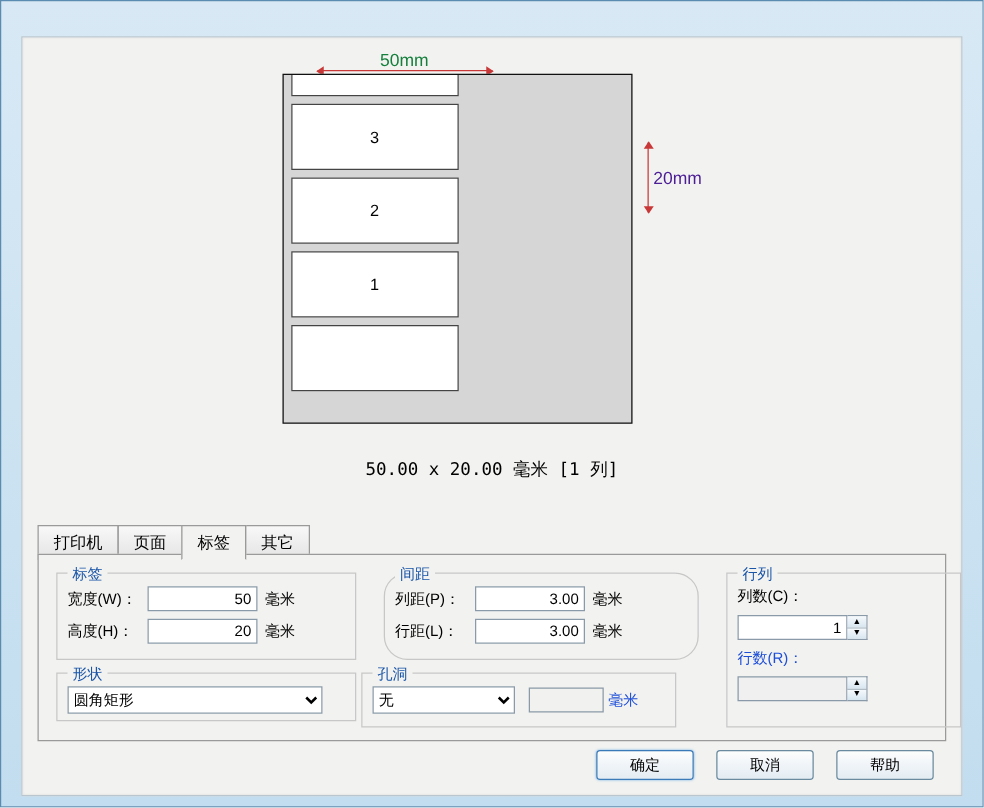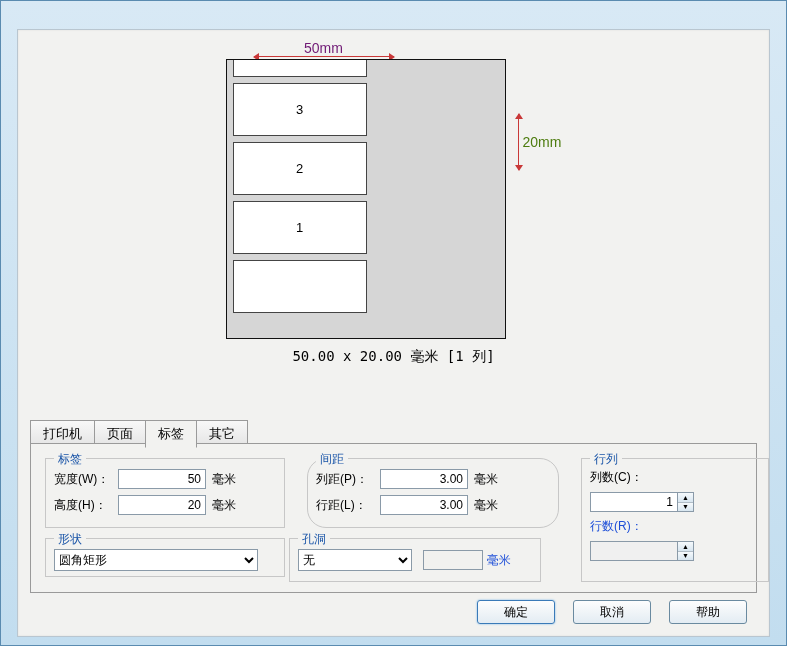--- a/index.html
+++ b/index.html
@@ -63,21 +63,21 @@
     left: 0;
     right: 0;
     height: 370px;
     display: flex;
     flex-direction: column;
     align-items: center;
   }
   .dim-top {
     width: 140px;
     position: relative;
-    color: #701a75;
+    color: #15803d;
     font-size: 14px;
     text-align: center;
     margin-bottom: 2px;
     margin-left: -140px;
   }
   .dim-top-line {
     border-top: 1px solid #c93838;
     position: relative;
     width: 140px;
     height: 0;
@@ -119,21 +119,21 @@
     display: flex;
     align-items: center;
     justify-content: center;
     font-size: 13px;
   }
   .dim-right {
     margin-left: 12px;
     margin-top: 55px;
     display: flex;
     align-items: center;
-    color: #4d7c0f;
+    color: #4c1d95;
     font-size: 14px;
   }
   .dim-right-line {
     border-left: 1px solid #c93838;
     height: 56px;
     position: relative;
     width: 0;
     margin-right: 4px;
   }
   .dim-right-line::before, .dim-right-line::after {
@@ -142,21 +142,21 @@
     left: -4px;
     width: 0; height: 0;
     border-left: 4px solid transparent;
     border-right: 4px solid transparent;
   }
   .dim-right-line::before { top: -1px; border-bottom: 6px solid #c93838; }
   .dim-right-line::after  { bottom: -1px; border-top: 6px solid #c93838; }
 
   .caption {
     text-align: center;
-    margin-top: 9px;
+    margin-top: 28px;
     font-size: 14px;
     font-family: "SimSun", monospace;
   }
 
   
   .tabs {
     position: absolute;
     top: 390px;
     left: 12px;
     display: flex;

